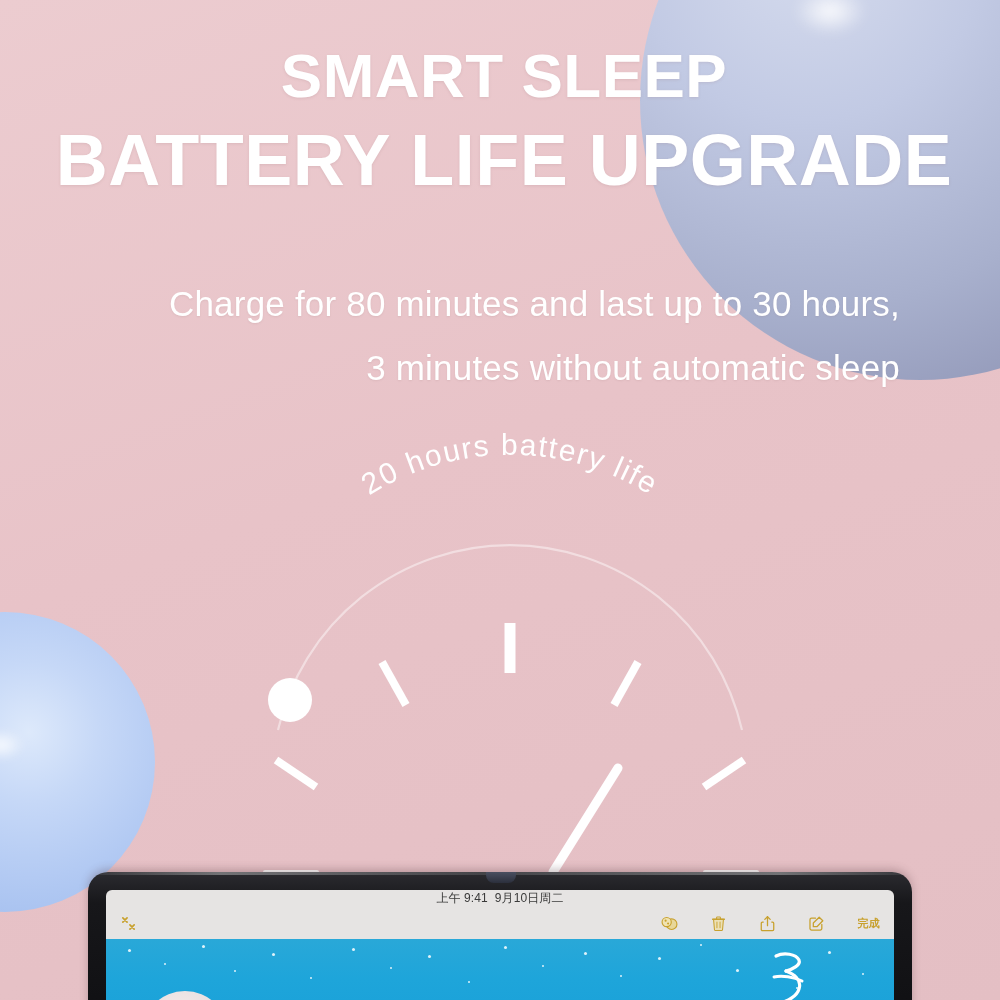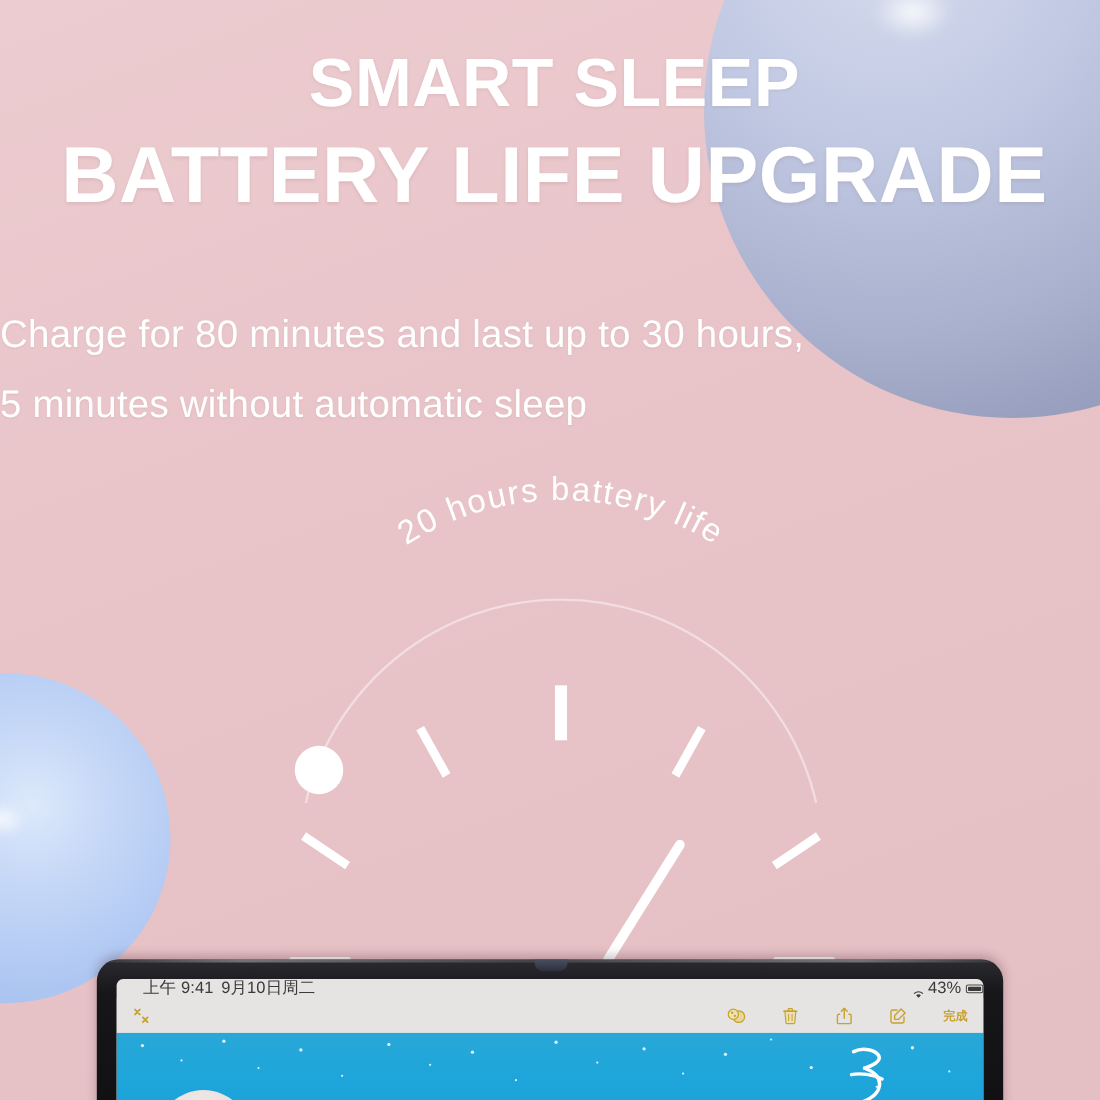--- a/index.html
+++ b/index.html
@@ -83,21 +83,21 @@
   }
   #headline .hl-line { display: block; white-space: nowrap; }
   #headline .hl-line-2 { font-size: 72px; }
 
   
   #subtitle {
     position: absolute;
     left: 0;
     top: 272px;
     width: 900px;
-    text-align: left;
+    text-align: right;
     color: #ffffff;
     font-weight: 400;
     font-size: 35px;
     line-height: 64px;
     letter-spacing: 0.2px;
     text-shadow: 0 1px 2px rgba(150,110,115,0.14);
   }
   #subtitle .sub-line { display: block; white-space: nowrap; }
 
   
@@ -148,30 +148,31 @@
     left: 18px; top: 18px;
     width: 788px; height: 122px;
     background: #e6e4e3;
     border-radius: 6px 6px 0 0;
     overflow: hidden;
   }
 
   
   #status-bar {
     position: absolute;
-    left: 12px; top: 0;
+    left: 0; top: 0;
     width: 788px; height: 17px;
     display: flex;
     align-items: center;
     justify-content: space-between;
     padding: 0 12px;
     box-sizing: border-box;
     color: #3a3a3a;
-    font-size: 15px;
+    font-size: 12px;
     letter-spacing: 0.1px;
+    flex-direction: column;
   }
   #status-left { display: flex; align-items: center; gap: 7px; }
   #status-right { display: flex; align-items: center; gap: 4px; }
   .wifi-icon { display: inline-block; width: 10px; height: 8px; }
   .batt-icon {
     display: inline-block;
     width: 16px; height: 8px;
     border: 1px solid #4a4a4a;
     border-radius: 2px;
     position: relative;
@@ -263,21 +264,21 @@
   <div class="sphere" id="sphere-left"></div>
   <div id="sphere-left-glow"></div>
 
   <div id="headline">
     <span class="hl-line hl-line-1">SMART SLEEP</span>
     <span class="hl-line hl-line-2">BATTERY LIFE UPGRADE</span>
   </div>
 
   <div id="subtitle">
     <span class="sub-line">Charge for 80 minutes and last up to 30 hours,</span>
-    <span class="sub-line">5 minutes without automatic sleep</span>
+    <span class="sub-line">3 minutes without automatic sleep</span>
   </div>
 
   <div id="gauge">
     <svg width="600" height="400" viewBox="0 0 600 400" xmlns="http://www.w3.org/2000/svg">
       <defs>
         <path id="arcpath" d="M 48,130 A 262,262 0 0 1 552,130" fill="none"></path>
       </defs>
 
       <text class="arc-text">
         <textPath href="#arcpath" startOffset="50%" text-anchor="middle">20 hours battery life</textPath>

